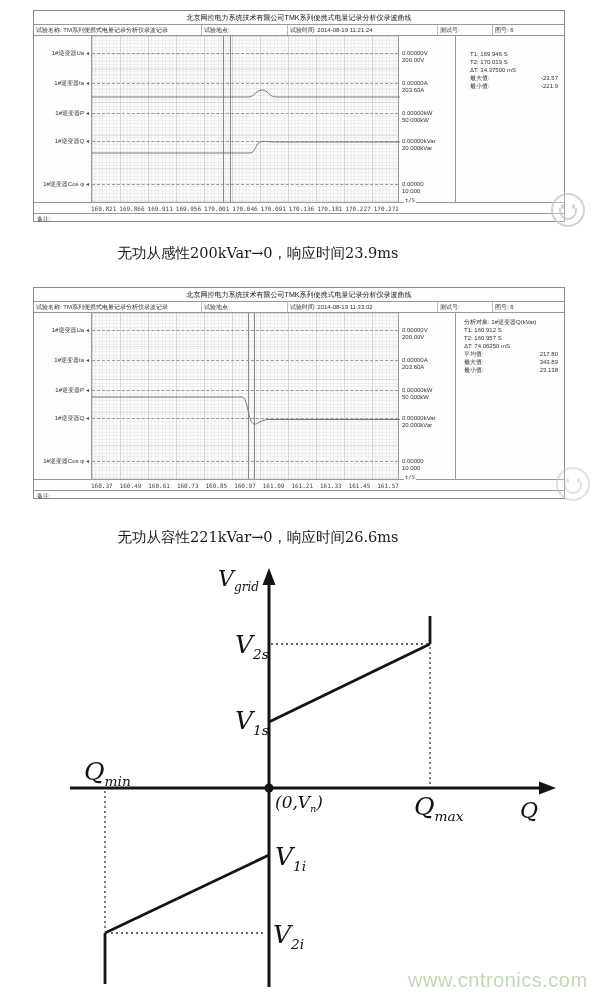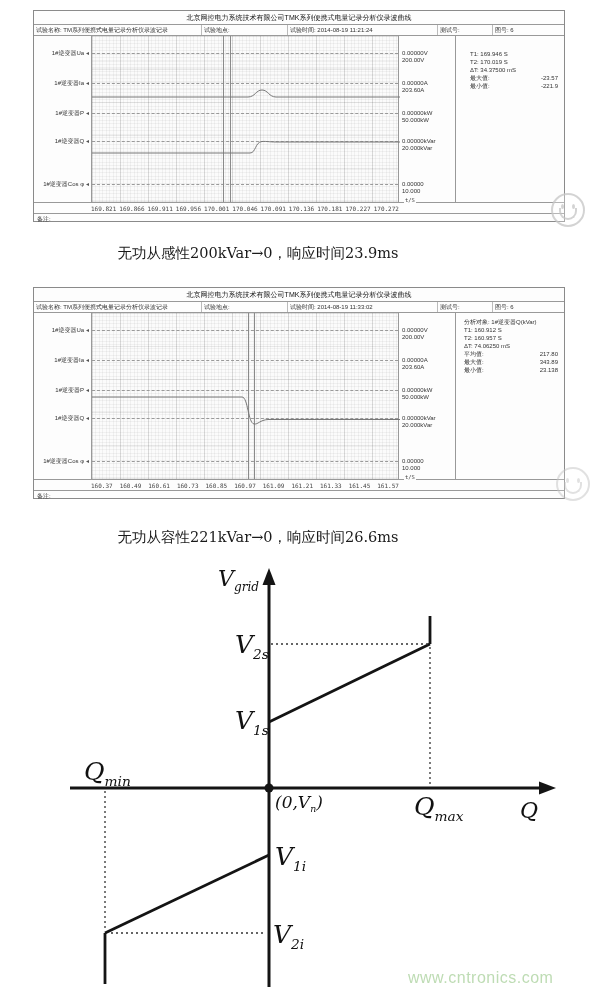--- a/index.html
+++ b/index.html
@@ -61,21 +61,21 @@
     font-family:"DejaVu Serif","Liberation Serif",serif;}
   #cap1{top:244px;} #cap2{top:528px;}
   
   #diagram{position:absolute;left:16px;top:560px;width:500px;height:439px;margin-left:16px;}
   #diagram svg{position:absolute;left:0;top:0;}
   .dlabel{position:absolute;font-family:"DejaVu Serif","Liberation Serif",serif;font-style:italic;
     color:#111;white-space:nowrap;line-height:1;}
   .dlabel sub{font-size:0.55em;}
   .f22{font-size:22px;} .f19{font-size:25px;} .f17{font-size:17px;}
   
-  .site-wm{position:absolute;left:408px;top:969px;font-size:16px;color:#bedcb4;letter-spacing:.5px;
+  .site-wm{position:absolute;left:408px;top:969px;font-size:20px;color:#bedcb4;letter-spacing:.5px;
     font-family:"Liberation Sans",sans-serif;}
 </style>
 </head>
 <body>
 
 <div class="recorder" id="rec1">
   <div class="rec-title">北京网控电力系统技术有限公司TMK系列便携式电量记录分析仪录波曲线</div>
   <div class="rec-info">
     <div class="iw1">试验名称: TM系列便携式电量记录分析仪录波记录</div>
     <div class="iw2">试验地点:</div>

